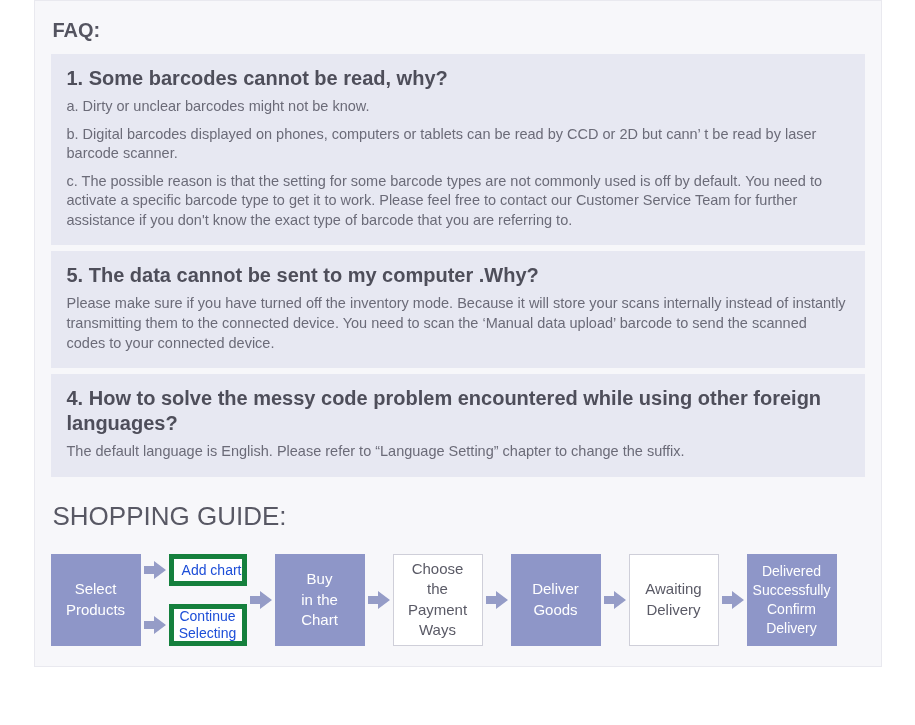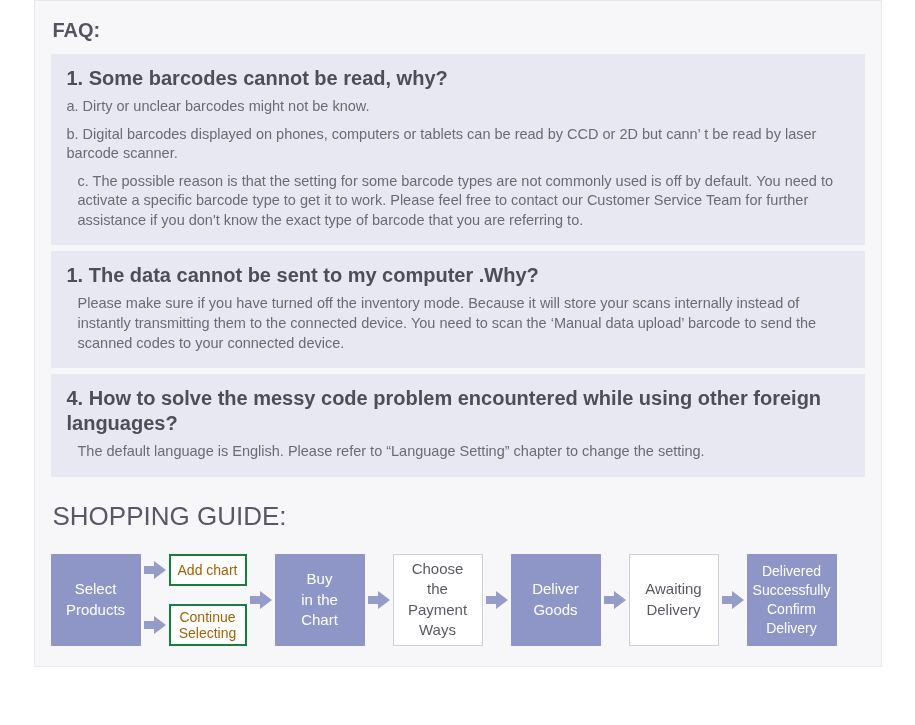--- a/index.html
+++ b/index.html
@@ -34,21 +34,21 @@
     color: #4e4e5a;
     margin-bottom: 6px;
     line-height: 1.25;
   }
   .faq-a {
     font-size: 14.5px;
     color: #6b6b78;
     line-height: 1.35;
     margin-bottom: 8px;
   }
-  .faq-a:last-child { margin-bottom: 0; margin-left: 11px; }
+  .faq-a:last-child { margin-bottom: 0; }
 
   .guide-title {
     font-size: 26px;
     font-weight: 500;
     color: #585864;
     margin: 24px 0 22px 2px;
   }
 
   .flow {
     display: flex;
@@ -87,27 +87,27 @@
     flex-direction: column;
     justify-content: space-between;
     height: 92px;
   }
   .split-row {
     display: flex;
     align-items: center;
   }
   .smallbox {
     background: #ffffff;
-    border: 2px solid #15803d;
-    color: #a16207;
+    border: 5px solid #15803d;
+    color: #1d4ed8;
     font-size: 14px;
     text-align: center;
     display: flex;
     align-items: center;
-    justify-content: center;
+    justify-content: flex-end;
     line-height: 1.15;
   }
   .smallbox.add { width: 78px; height: 32px; }
   .smallbox.cont { width: 78px; height: 42px; flex-direction: column; }
   .step3 { width: 90px; height: 92px; }
   .step4 { width: 90px; height: 92px; }
   .step5 { width: 90px; height: 92px; }
   .step6 { width: 90px; height: 92px; }
   .step7 { width: 90px; height: 92px; font-size: 14px; }
 </style>
@@ -120,27 +120,27 @@
 
   <div class="faq-card">
     <div class="faq-q">1. Some barcodes cannot be read, why?</div>
     <div class="faq-a">a. Dirty or unclear barcodes might not be know.</div>
     <div class="faq-a">b. Digital barcodes displayed on phones, computers or tablets can be read by CCD or 2D but cann’ t  be read by laser barcode scanner.</div>
     <div class="faq-a">c. The possible reason is that the setting for some barcode types are not commonly used is off by default. You need to activate a specific barcode type to get it to work. Please feel free to contact our Customer Service Team for further assistance if you don't know the exact type of barcode that you are referring to.</div>
   </div>
 
 
   <div class="faq-card">
-    <div class="faq-q">1. The data cannot be sent to my computer .Why?</div>
+    <div class="faq-q">5. The data cannot be sent to my computer .Why?</div>
     <div class="faq-a">Please make sure if you have turned off the inventory mode. Because it will store your scans internally instead of instantly transmitting them to the connected device. You need to scan the ‘Manual data upload’ barcode to send the scanned codes to your connected device.</div>
   </div>
 
   <div class="faq-card">
     <div class="faq-q">4. How to solve the messy code problem encountered while using other foreign languages?</div>
-    <div class="faq-a">The default language is English. Please refer to “Language Setting” chapter to change the setting.</div>
+    <div class="faq-a">The default language is English. Please refer to “Language Setting” chapter to change the suffix.</div>
   </div>
 
   <div class="guide-title">SHOPPING GUIDE:</div>
 
   <div class="flow">
 
     <div class="box purple step1">
       <span>Select Products</span>
     </div>
 

